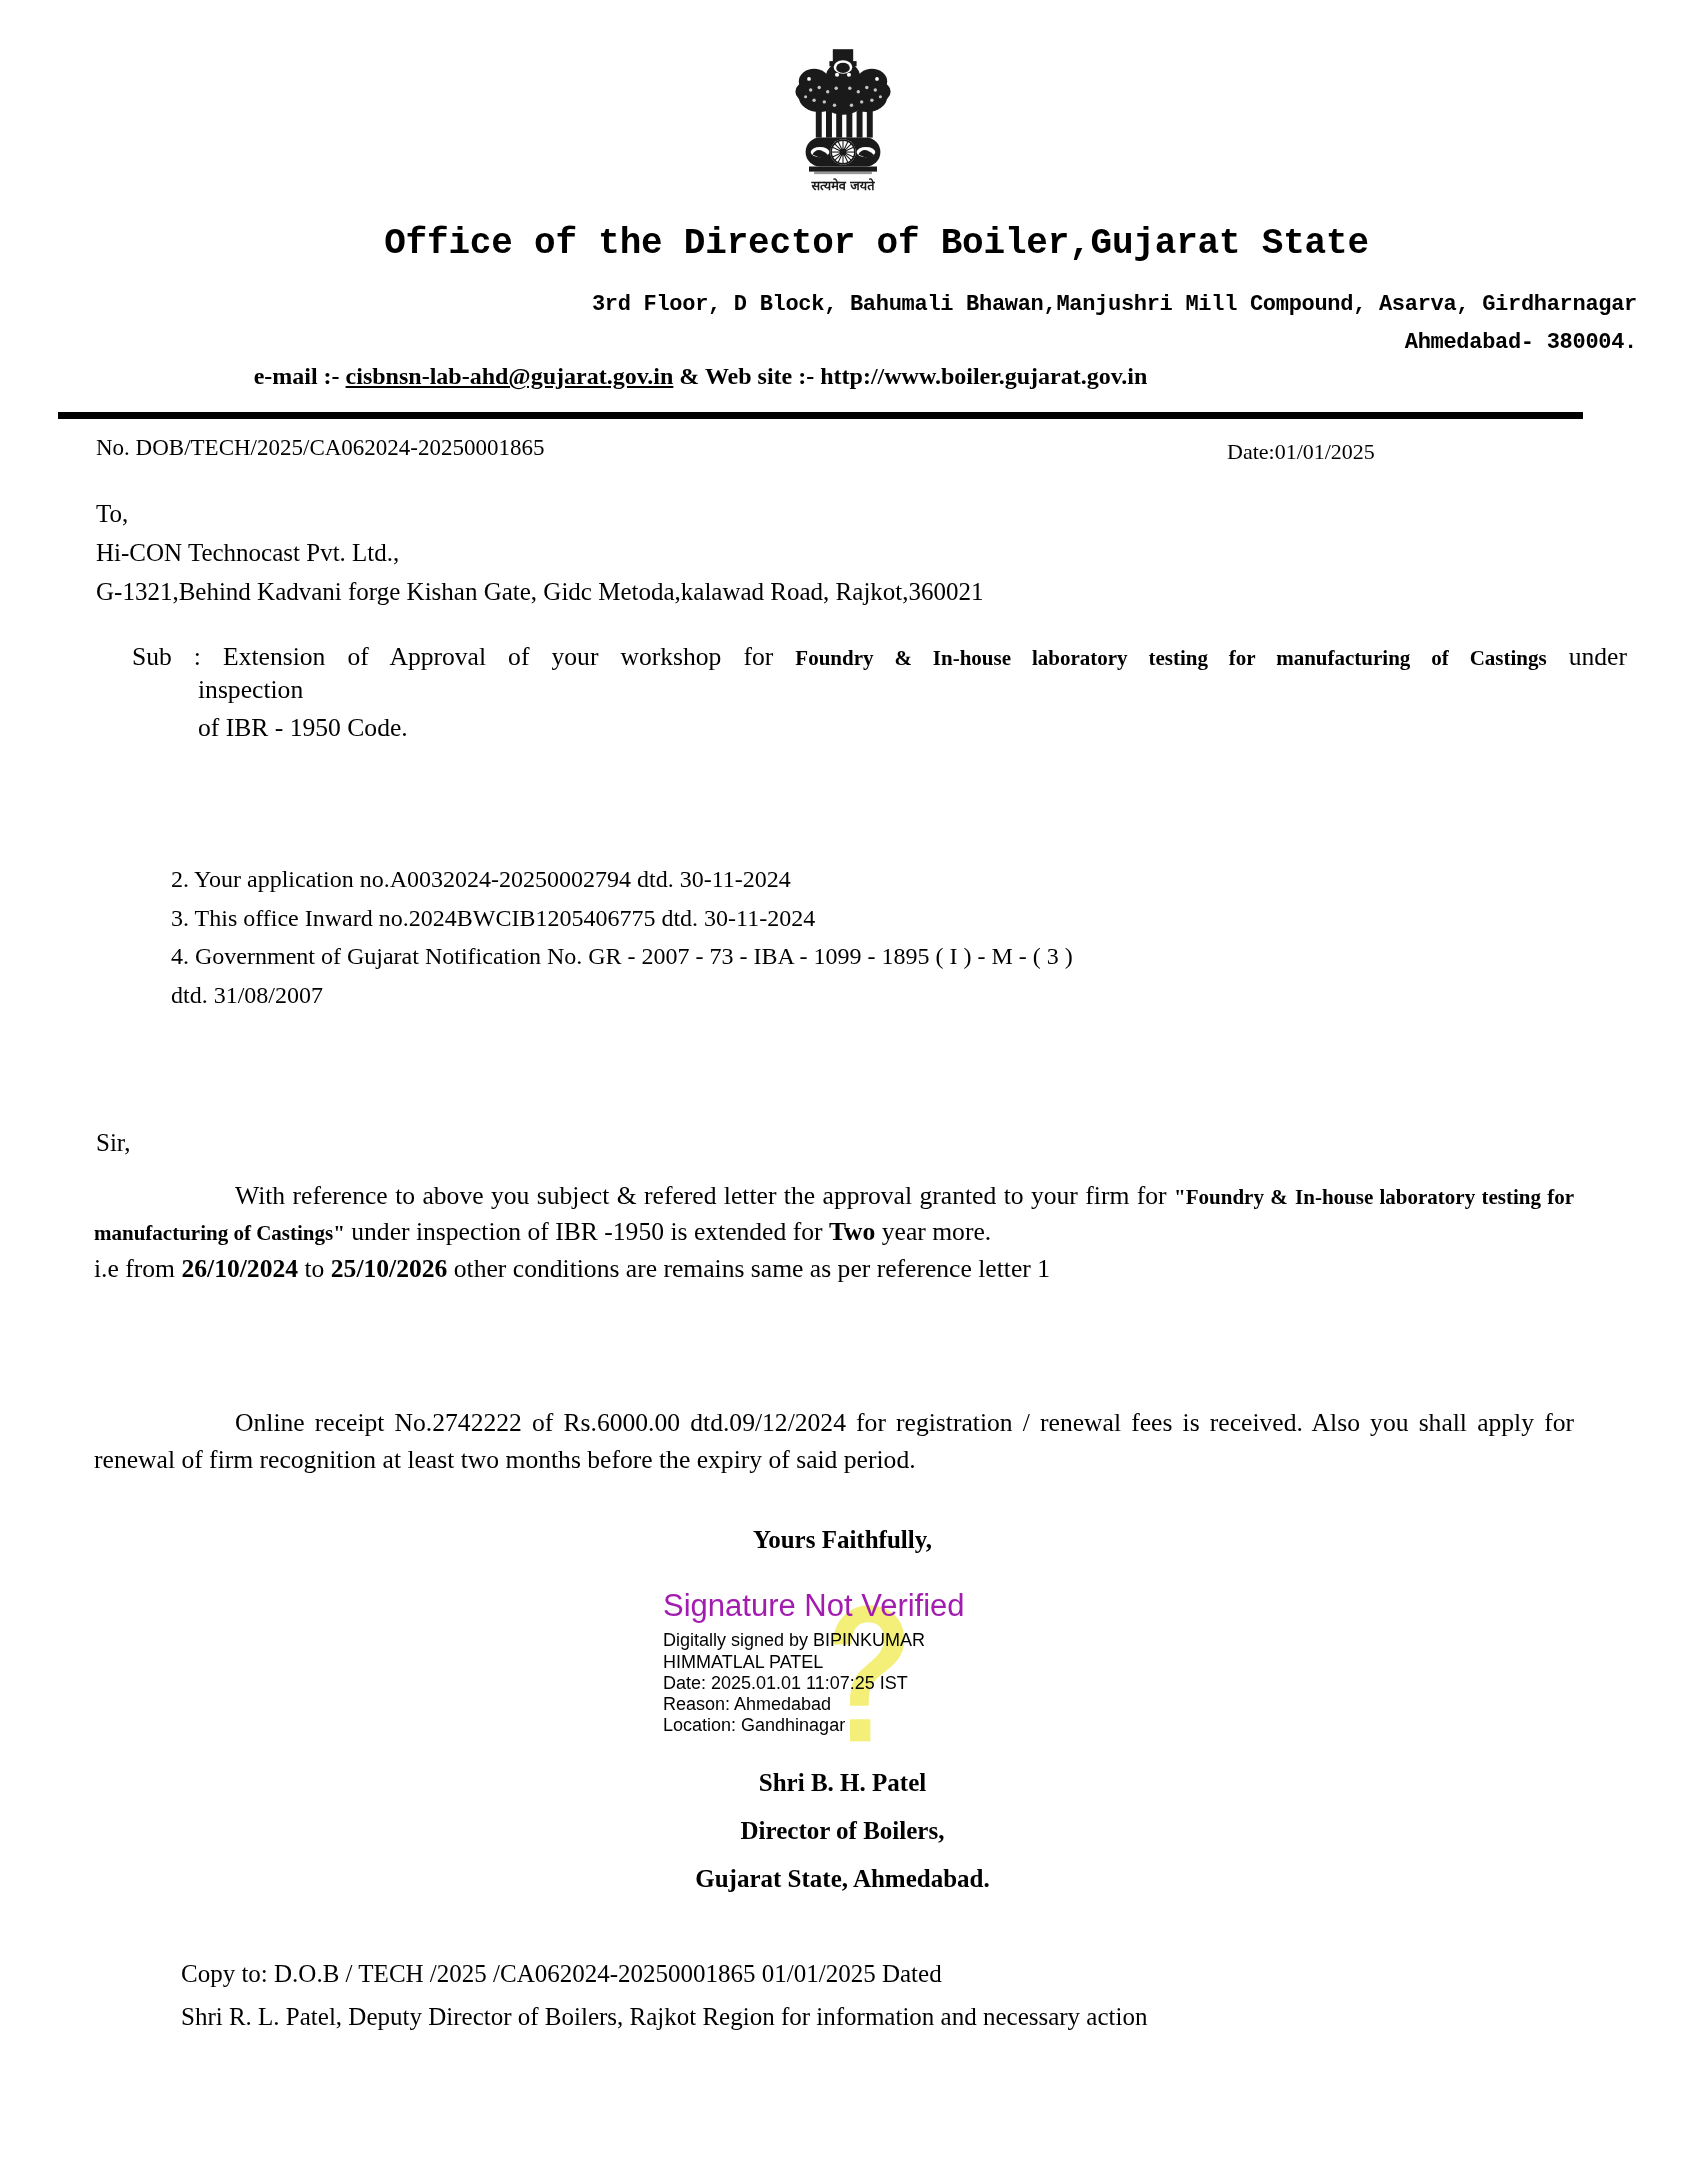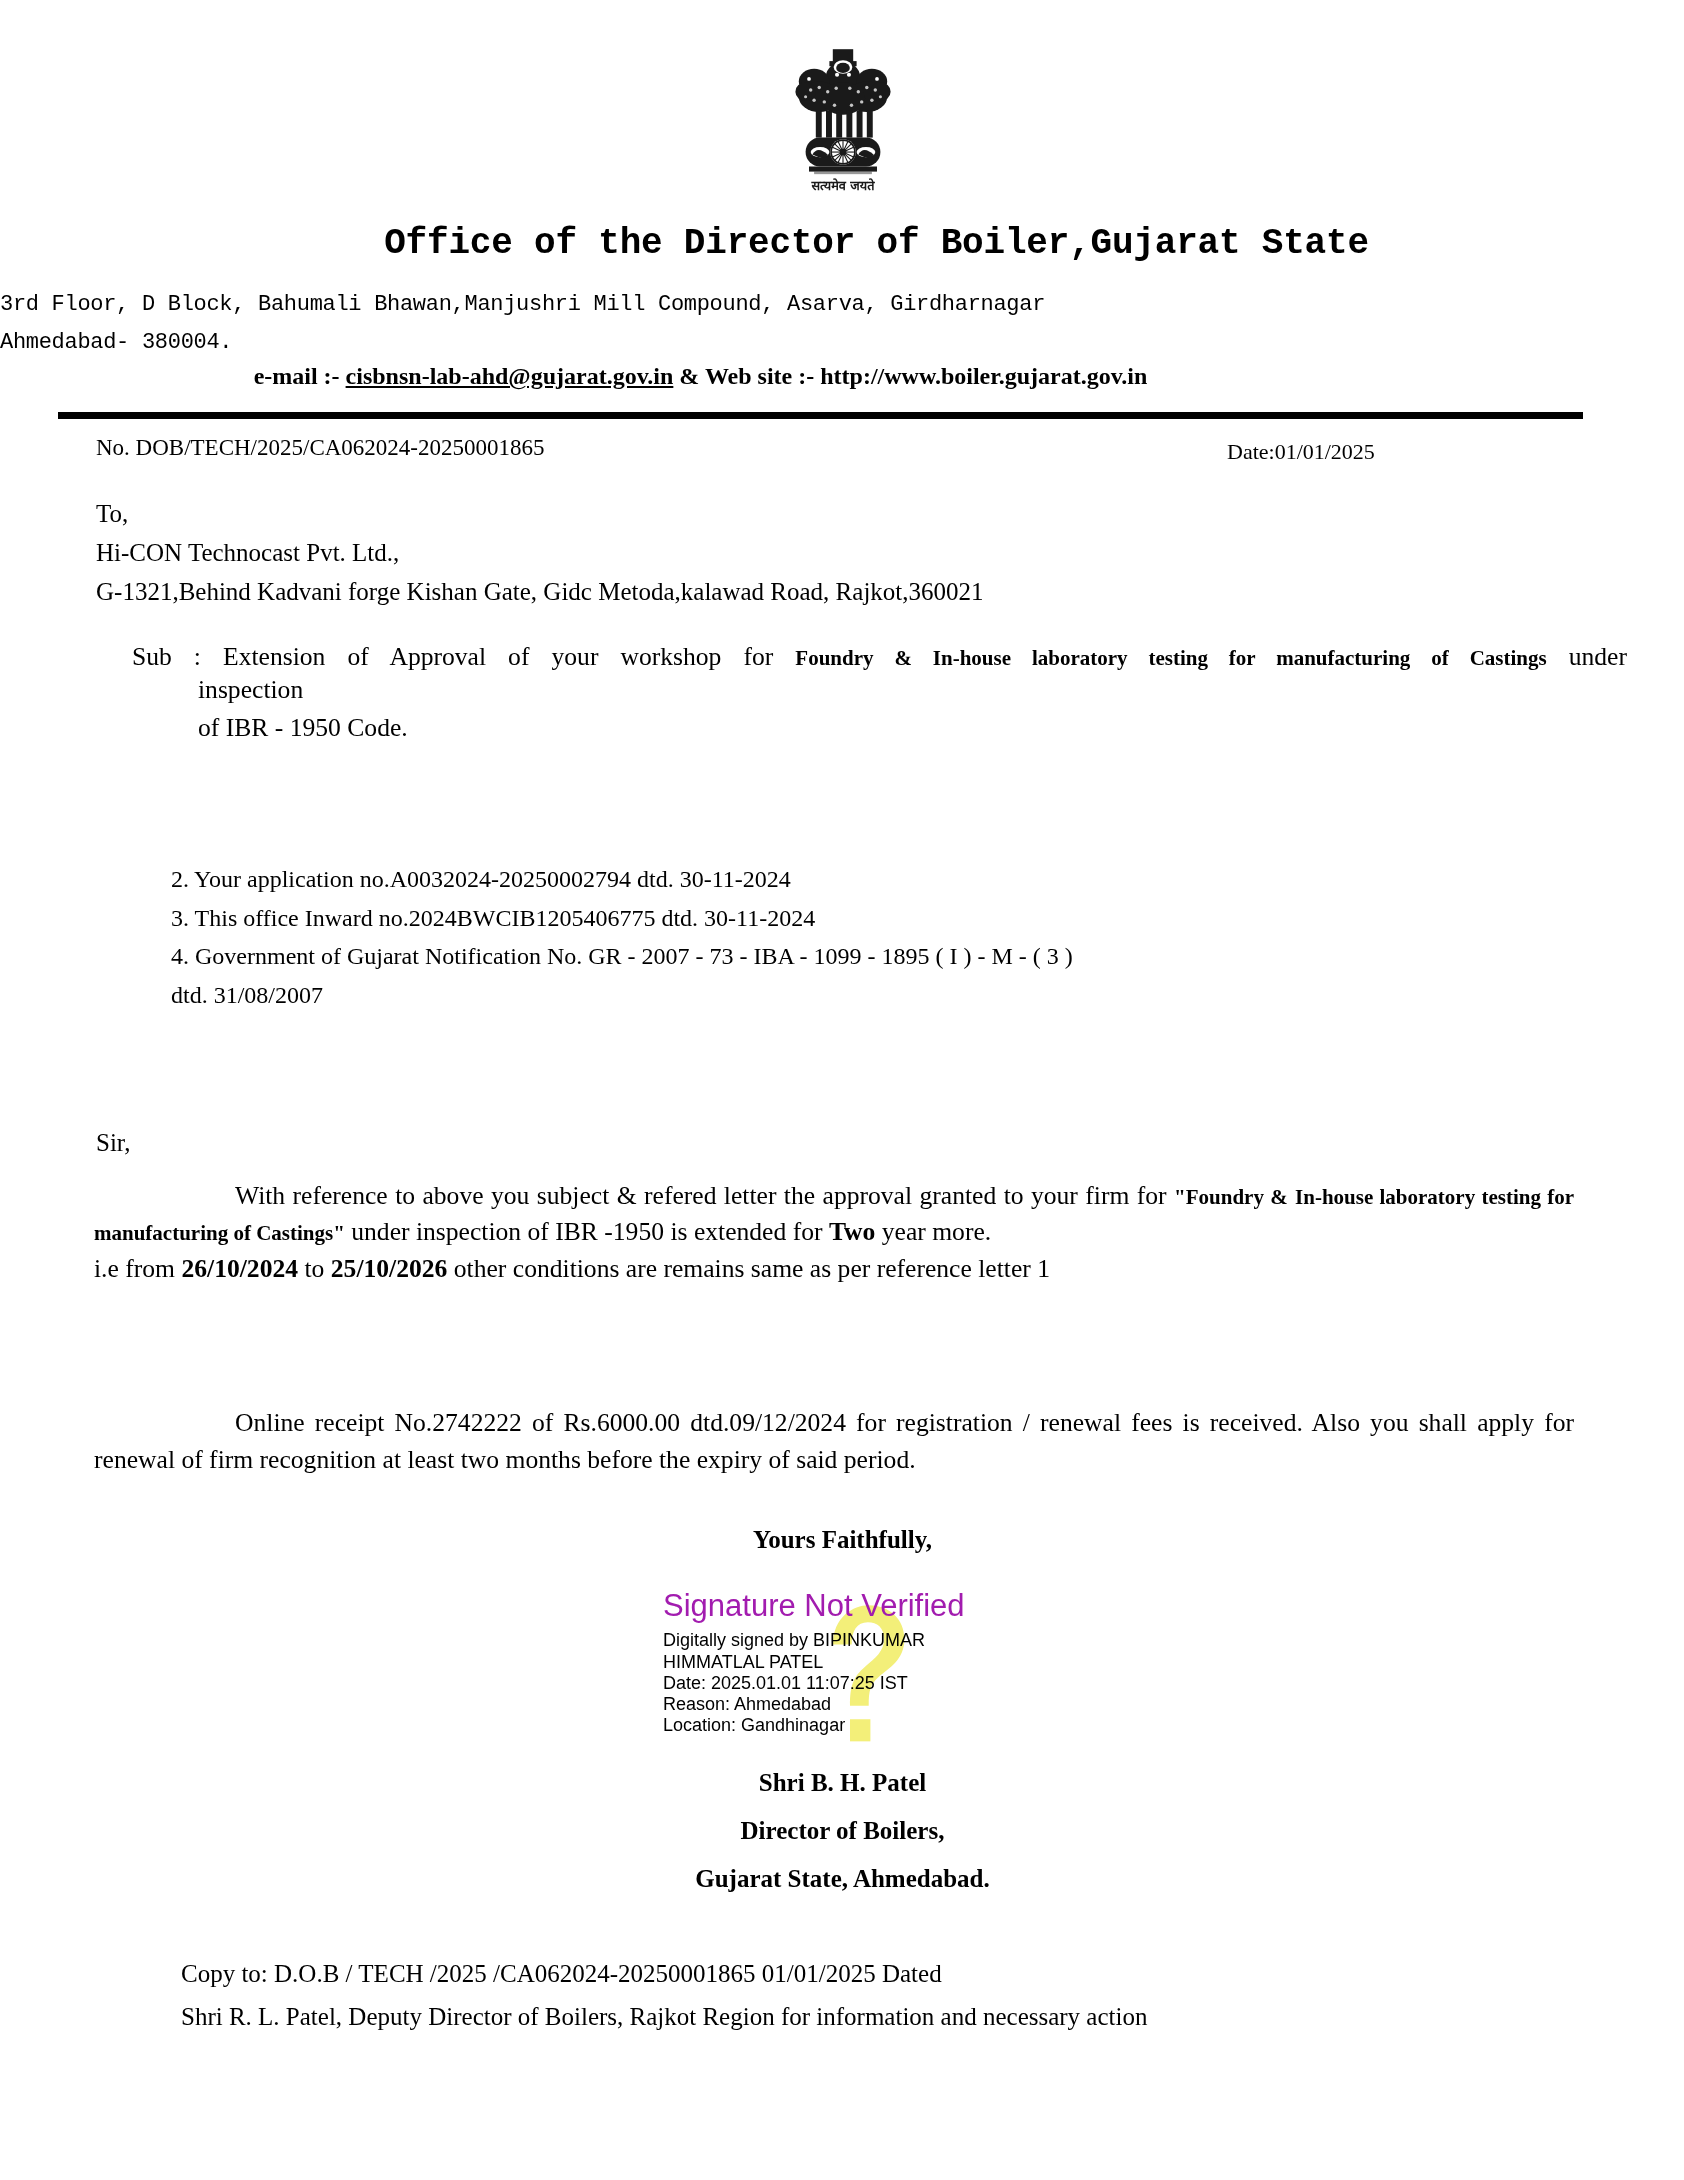--- a/index.html
+++ b/index.html
@@ -42,23 +42,23 @@
     font-weight: bold;
     font-size: 36px;
     letter-spacing: -0.2px;
     white-space: nowrap;
     padding-left: 34px;
   }
   .org-addr1, .org-addr2 {
     position: absolute;
     left: 0;
     width: 1637px;
-    text-align: left;
+    text-align: right;
     font-family: "Liberation Mono", "DejaVu Sans Mono", monospace;
-    font-weight: normal;
+    font-weight: bold;
     font-size: 22px;
     letter-spacing: -0.3px;
     white-space: nowrap;
   }
   .org-addr1 { top: 292px; }
   .org-addr2 { top: 330px; }
   .org-contact {
     position: absolute;
     left: 0;
     top: 363px;

